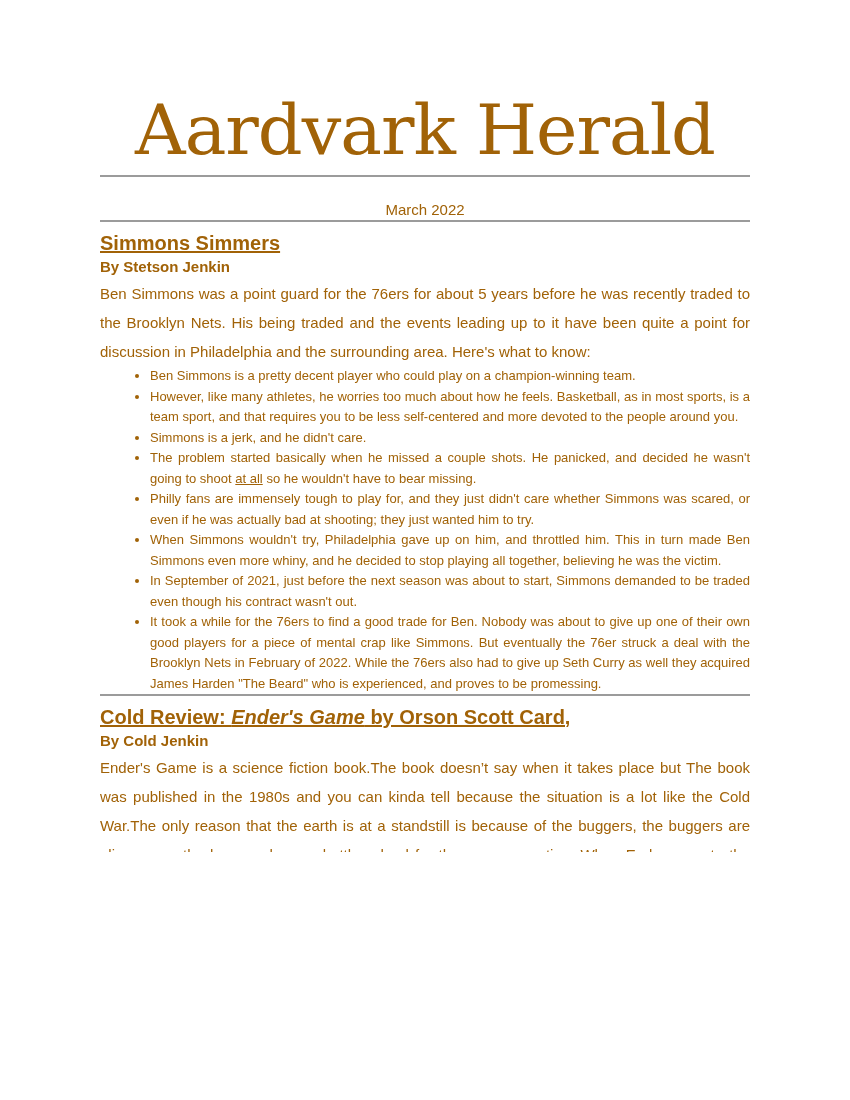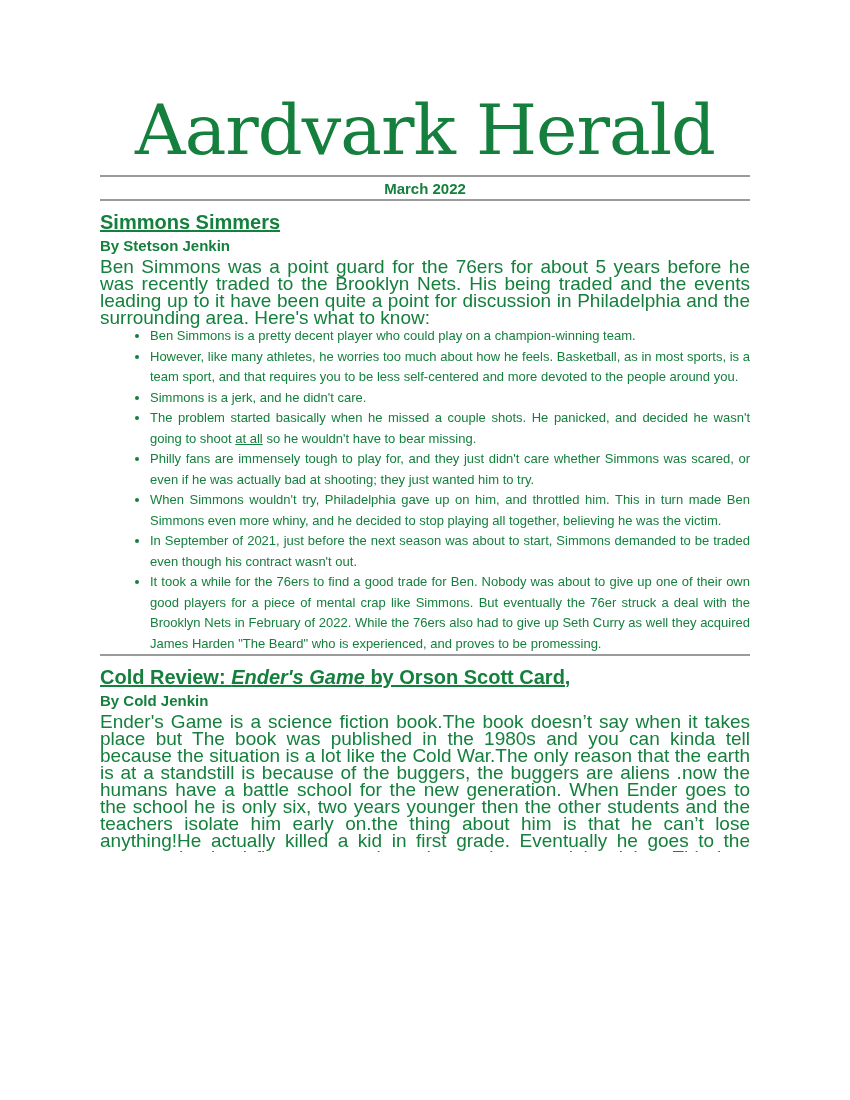--- a/index.html
+++ b/index.html
@@ -8,21 +8,21 @@
     background: #ffffff;
   }
   .page {
     width: 850px;
     height: 852px;
     margin: 0 auto;
     background: #ffffff;
     box-sizing: border-box;
     padding: 0 100px;
     overflow: hidden;
-    color: #15803d;
+    color: #a16207;
     font-family: "Liberation Sans", sans-serif;
   }
   .doc-title {
     font-family: "DejaVu Serif", serif;
     font-size: 70px;
     line-height: 90px;
     letter-spacing: -1px;
     text-align: center;
     margin: 85px 0 0 0;
     font-weight: 400;
@@ -34,42 +34,41 @@
     margin: 0;
     width: 100%;
   }
   .rule-1 { margin-top: 32px; }
   .rule-2 { margin-top: 8px; }
   .rule-3 { margin-top: 25px; }
   .date-line {
     font-size: 15px;
     line-height: 20px;
     text-align: center;
-    margin-top: 2px;
-    font-weight: bold;
+    margin-top: 23px;
   }
   h2.article-heading {
     font-size: 20px;
     line-height: 26px;
     font-weight: 700;
     text-decoration: underline;
     margin: 8px 0 1px 0;
   }
   h2.article-heading .italic-part {
     font-style: italic;
   }
   h3.byline {
     font-size: 15px;
     line-height: 20px;
     font-weight: 700;
     margin: 1px 0 2px 0;
   }
   p.body-text {
-    font-size: 19px;
-    line-height: 17px;
+    font-size: 15px;
+    line-height: 29px;
     text-align: justify;
     margin: 0;
   }
   ul.bullet-list {
     margin: 0;
     padding: 0 0 0 50px;
     list-style-type: disc;
   }
   ul.bullet-list li {
     font-size: 13px;

